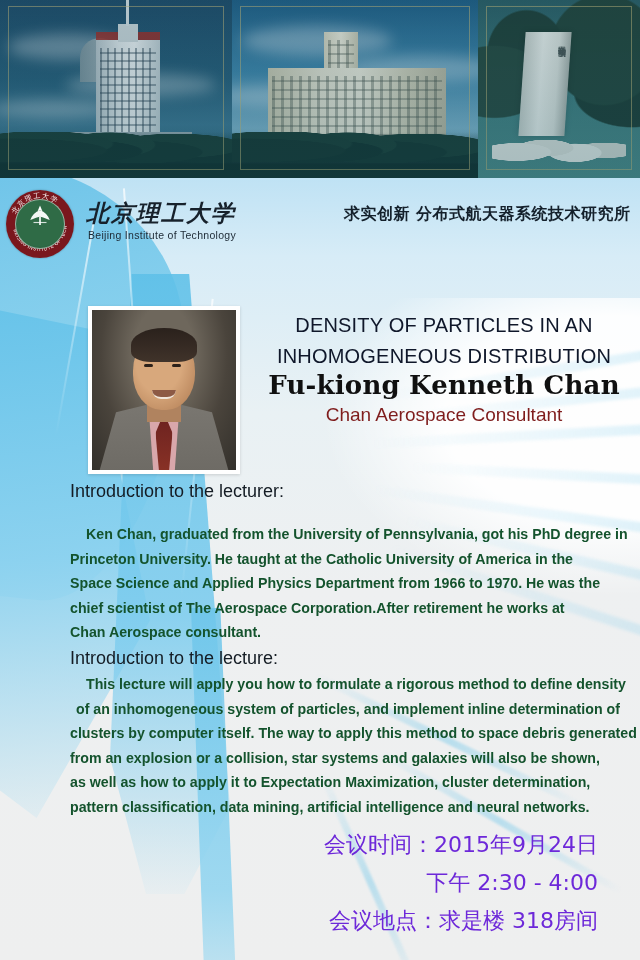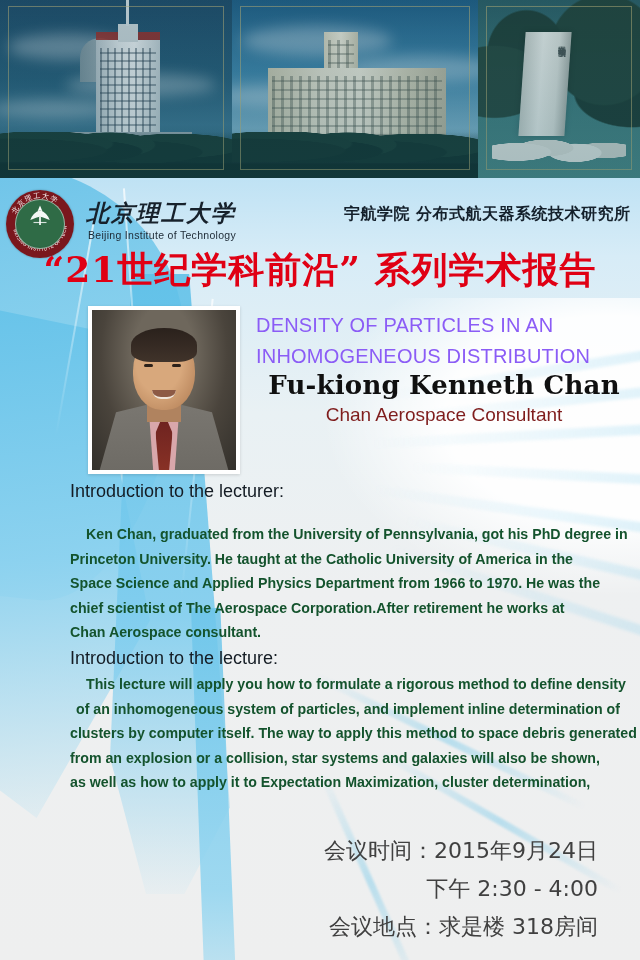--- a/index.html
+++ b/index.html
@@ -437,24 +437,25 @@
     width: 24px; height: 7px;
     border-radius: 0 0 12px 12px;
     background: #8d5a45;
     border-bottom: 2px solid #f0e6dc;
   }
 
   .lec-title {
     position: absolute;
     left: 256px; top: 132px;
     width: 376px;
+    text-align: center;
     font-family: "Liberation Sans", sans-serif;
     font-size: 20px;
     line-height: 31px;
-    color: #8b5cf6;
+    color: #0f172a;
     letter-spacing: .2px;
   }
   .speaker {
     position: absolute;
     left: 256px; top: 192px;
     width: 376px;
     text-align: center;
     font-family: "DejaVu Serif", serif;
     font-size: 26px;
     font-weight: bold;
@@ -501,23 +502,22 @@
 
   
   .details {
     position: absolute;
     right: 42px;
     top: 648px;
     text-align: right;
     font-family: "DejaVu Sans", sans-serif;
     font-size: 22px;
     line-height: 38px;
-    color: #404040;
+    color: #6d28d9;
     white-space: nowrap;
-    margin-top: 6px;
   }
   .details .row { display: block; }
 </style>
 </head>
 <body>
 
 <div id="poster">
 
   <div class="banner">
 
@@ -610,24 +610,23 @@
             <path d="M16 3 L19 10 L16 9 L13 10 Z" fill="#ffffff"></path>
             <path d="M16 9 C10 11, 6 15, 4 21 C9 19, 12 18, 16 17 C20 18, 23 19, 28 21 C26 15, 22 11, 16 9 Z" fill="#ffffff" opacity=".95"></path>
             <path d="M16 17 L16 27" stroke="#ffffff" stroke-width="2"></path>
             <path d="M8 24 L24 24" stroke="#ffffff" stroke-width="1.4" opacity=".8"></path>
           </svg>
         </div>
       </div>
 
       <div class="org-cn">北京理工大学</div>
       <div class="org-en">Beijing Institute of Technology</div>
-      <div class="dept">宇航学院  分布式航天器系统技术研究所</div>
-    </div>
-
-    <div class="series-title">“21世纪学科前沿” 系列学术报告</div>
+      <div class="dept">求实创新  分布式航天器系统技术研究所</div>
+    </div>
+
 
     <div class="portrait">
       <div class="portrait-photo">
         <div class="p-suit"></div>
         <div class="p-shirt"></div>
         <div class="p-tie"></div>
         <div class="p-neck"></div>
         <div class="p-head"></div>
         <div class="p-hair"></div>
         <div class="p-eye l"></div>
@@ -652,20 +651,21 @@
       <span class="ln">Chan Aerospace consultant.</span>
     </div>
 
     <div class="sec-heading" id="lecture-heading">Introduction to the lecture:</div>
     <div class="sec-body" id="lecture-body">
       <span class="ln ind">This lecture will apply you how to formulate a rigorous method to define density</span>
       <span class="ln ind2">of an inhomogeneous system of particles, and implement inline determination of</span>
       <span class="ln">clusters by computer itself. The way to apply this method to space debris generated</span>
       <span class="ln">from an explosion or a collision, star systems and galaxies will also be shown,</span>
       <span class="ln">as well as how to apply it to Expectation Maximization, cluster determination,</span>
+      <span class="ln">pattern classification, data mining, artificial intelligence and neural networks.</span>
     </div>
 
     <div class="details">
       <span class="row">会议时间：2015年9月24日</span>
       <span class="row">下午 2:30 - 4:00</span>
       <span class="row">会议地点：求是楼 318房间</span>
     </div>
 
   </div>
 </div>

